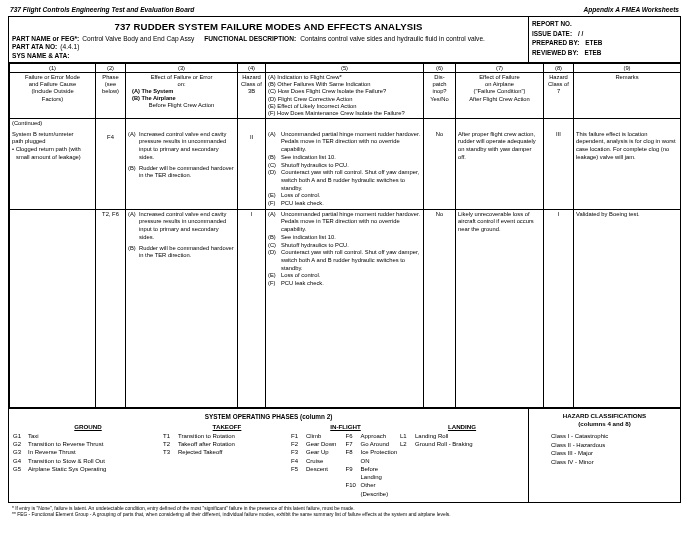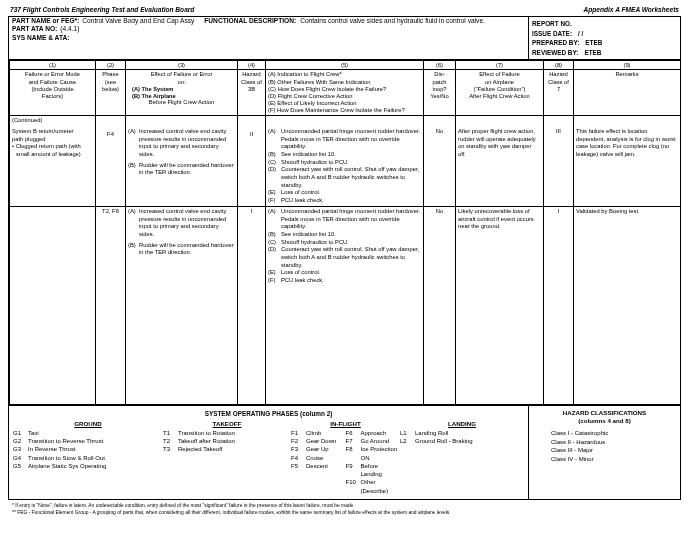--- a/index.html
+++ b/index.html
@@ -73,20 +73,21 @@
 
   <div class="runhead">
     <div>737 Flight Controls Engineering Test and Evaluation Board</div>
     <div class="right">Appendix A   FMEA Worksheets</div>
   </div>
 
   <div class="frame">
 
     <div class="titleband">
       <div class="left">
+        <div class="maintitle">737 RUDDER SYSTEM FAILURE MODES AND EFFECTS ANALYSIS</div>
         <div class="partrows">
           <div class="partrow">
             <span class="lbl">PART NAME or FEG*:</span>
             <span class="val">Control Valve Body and End Cap Assy</span>
             <span class="mid">FUNCTIONAL DESCRIPTION:</span>
             <span class="midval">Contains control valve sides and hydraulic fluid in control valve.</span>
           </div>
           <div class="partrow">
             <span class="lbl">PART ATA NO:</span>
             <span class="val">(4.4.1)</span>

